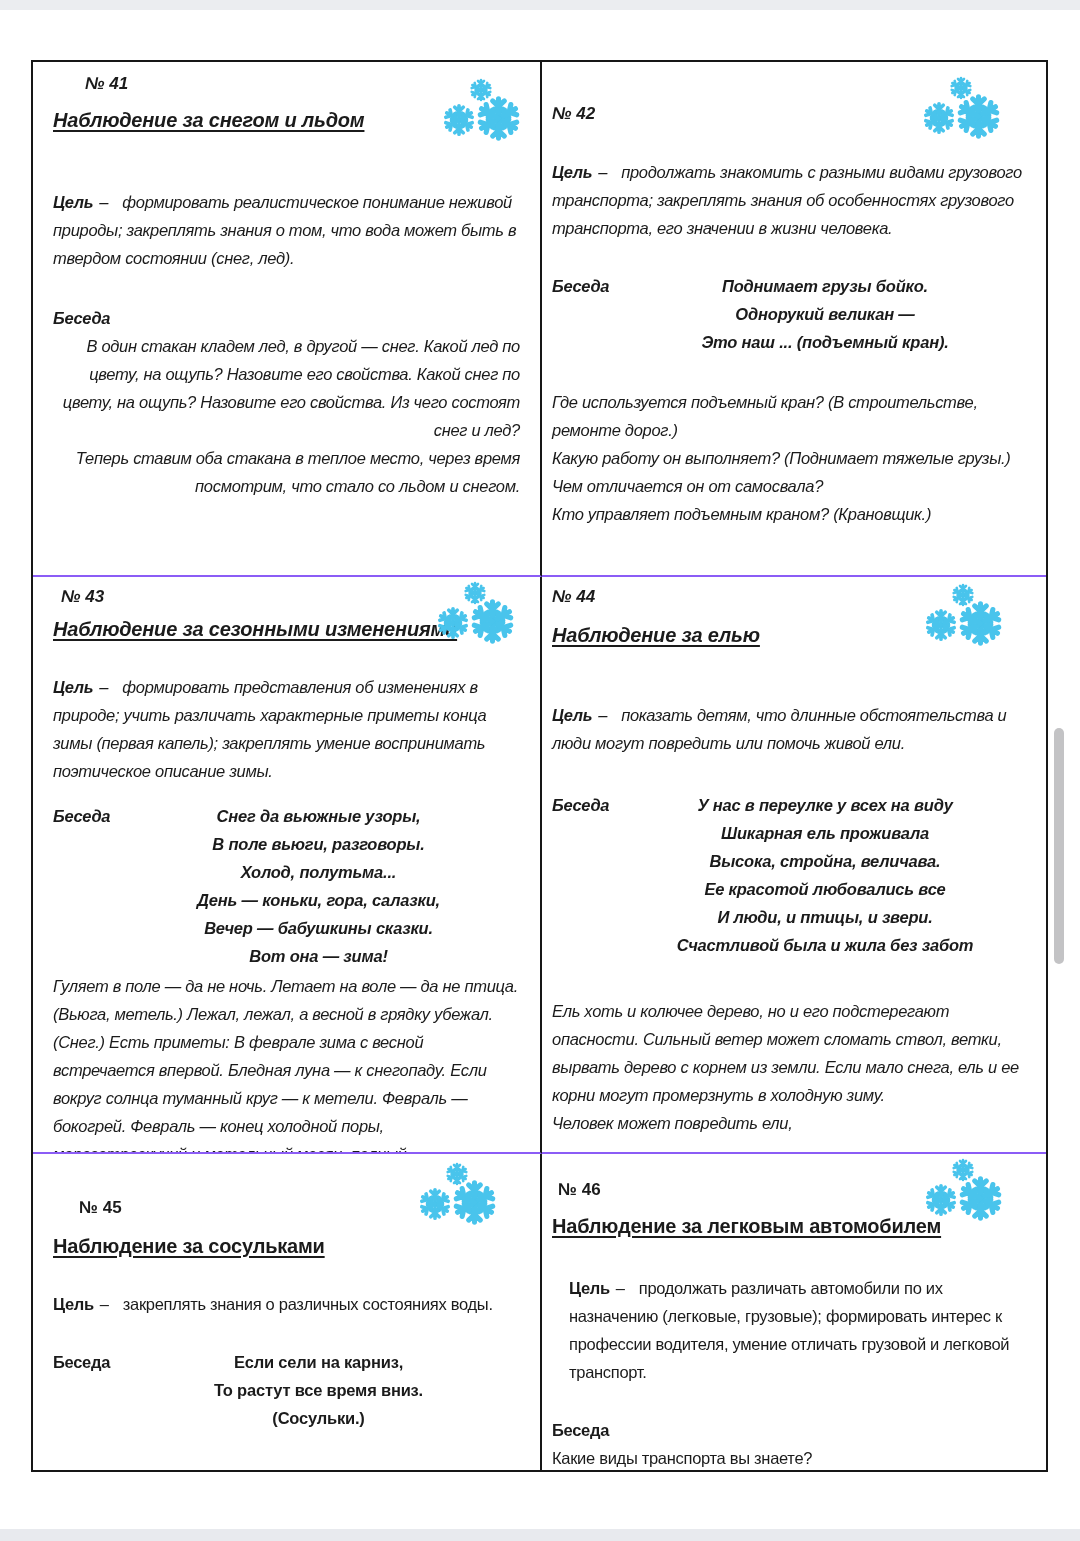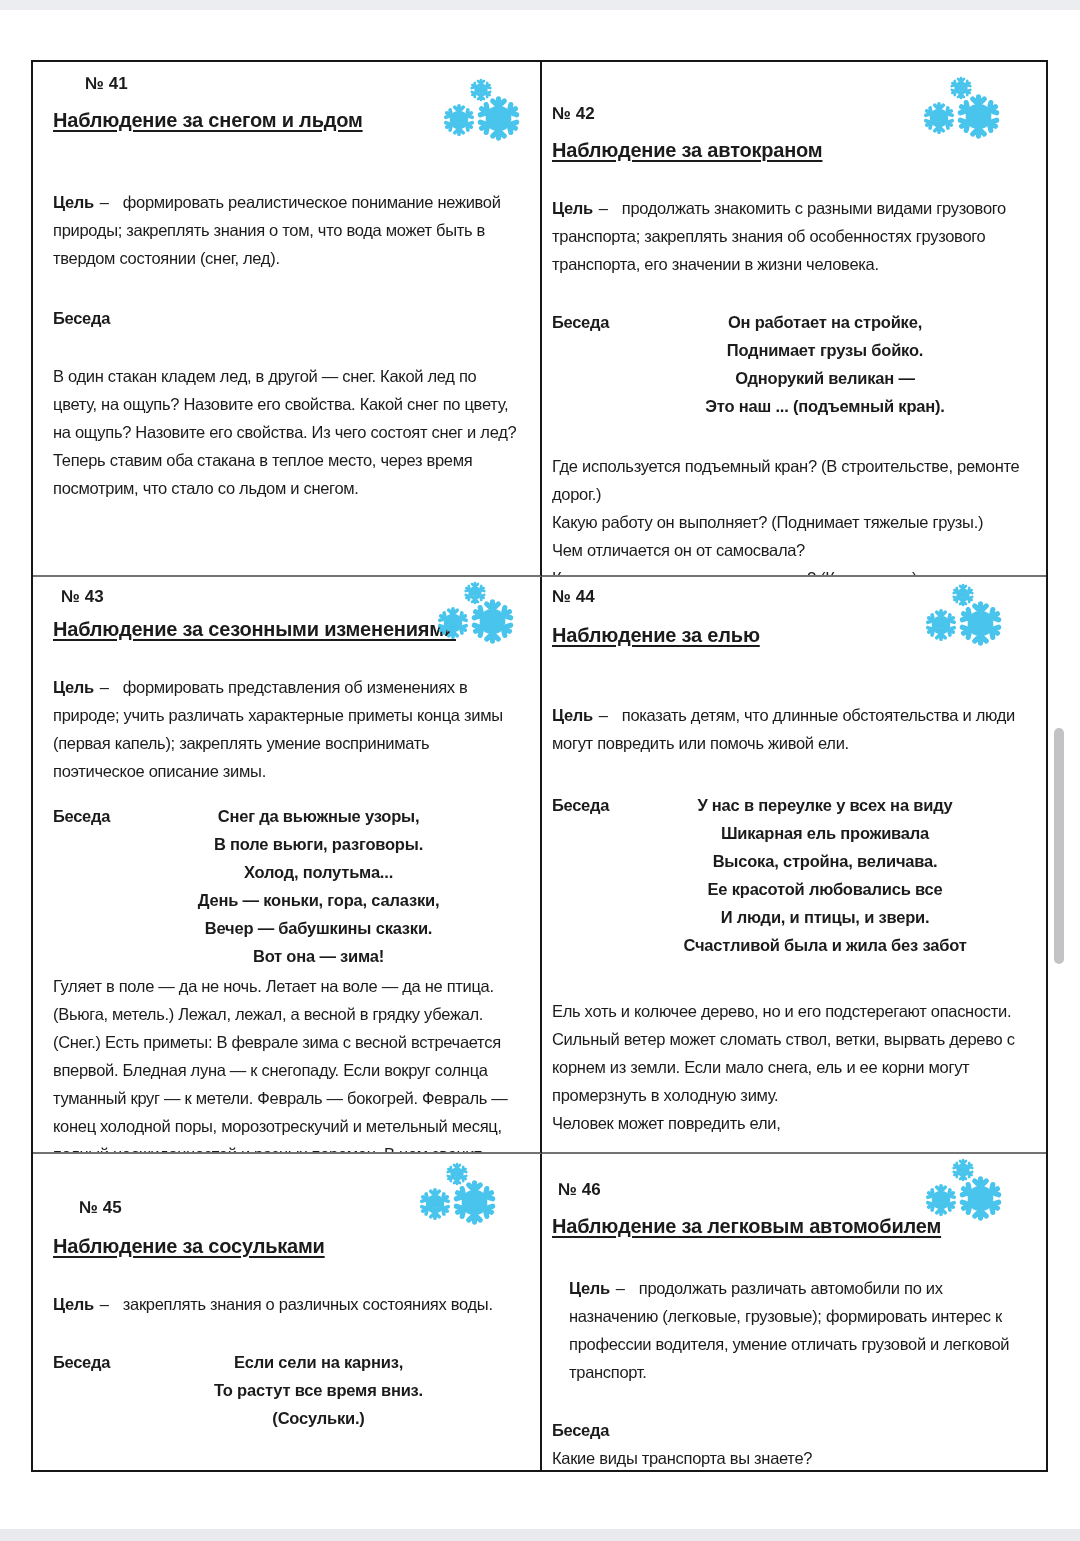--- a/index.html
+++ b/index.html
@@ -10,21 +10,21 @@
   .edge-strip{position:absolute;left:0;right:0;background:#ebedf0;}
   .edge-top{top:0;height:10px;}
   .edge-bottom{bottom:0;height:12px;background:#e8eaee;}
   .grid{
     position:absolute;left:31px;top:60px;width:1013px;height:1408px;
     border:2px solid #161616;display:grid;
     grid-template-columns:509px auto;grid-template-rows:515px 577px auto;
   }
   .cell{position:relative;overflow:hidden;font-size:16.5px;letter-spacing:-0.3px;line-height:28px;}
   .b-r{border-right:2px solid #161616;}
-  .b-b{border-bottom:2px solid #737373;}
+  .b-b{border-bottom:2px solid #8b5cf6;font-style:italic;}
   .pad-l{padding:4px 20px 4px 20px;}
   .pad-r{padding:4px 12px 0 10px;}
   .num{font-weight:bold;font-size:17px;letter-spacing:0;}
   .title{font-weight:bold;text-align:left;font-size:20px;letter-spacing:-0.2px;}
   .title span{text-decoration:underline;text-underline-offset:3px;}
   .goal .goal-label{font-weight:bold;}
   .goal .goal-dash{margin:0 14px 0 6px;}
   .beseda{display:flex;align-items:flex-start;}
   .beseda-label{font-weight:bold;flex:none;width:120px;}
   .poem{flex:1;text-align:center;font-weight:bold;margin-right:56px;letter-spacing:-0.2px;}
@@ -44,21 +44,21 @@
   
   .scroll-thumb{
     position:absolute;right:16px;top:728px;width:10px;height:236px;
     background:#c3c3c5;border-radius:6px;
   }
   
   .c41 .num{margin:4px 0 0 32px;}
   .c41 .title{margin-top:8px;}
   .c41 .goal{margin-top:54px;}
   .c41 .beseda{margin-top:32px;}
-  .c41 .bodytext{margin-top:30px;}
+  .c41 .bodytext{text-align:right;}
   .c42 .num{margin-top:34px;}
   .c42 .title{margin-top:8px;}
   .c42 .goal{margin-top:30px;}
   .c42 .beseda{margin-top:30px;}
   .c42 .bodytext{margin-top:32px;}
   .c43 .num{margin-left:8px;margin-top:2px;}
   .c43 .title{margin-top:4px;}
   .c43 .goal{margin-top:30px;}
   .c43 .beseda{margin-top:2px;}
   .c43 .bodytext{margin-top:2px;}
@@ -140,26 +140,24 @@
           <use href="#sf-sym"></use>
         </svg>
       <svg class="sf sf-m">
           <use href="#sf-sym"></use>
         </svg>
       <svg class="sf sf-l">
           <use href="#sf-sym"></use>
         </svg>
     </div>
     <div class="num">№ 42</div>
-    <div class="title"><span>Наблюдение за автокраном</span></div>
     <p class="goal"><span class="goal-label">Цель</span><span class="goal-dash">–</span><span>продолжать знакомить с разными видами грузового транспорта; закреплять знания об особенностях грузового транспорта, его значении в жизни человека.</span></p>
     <div class="beseda">
       <div class="beseda-label">Беседа</div>
       <div class="poem">
-        <div>Он работает на стройке,</div>
         <div>Поднимает грузы бойко.</div>
         <div>Однорукий великан —</div>
         <div>Это наш ... (подъемный кран).</div>
       </div>
     </div>
     <div class="bodytext">
       <p>Где используется подъемный кран? (В строительстве, ремонте дорог.)</p>
       <p>Какую работу он выполняет? (Поднимает тяжелые грузы.)</p>
       <p>Чем отличается он от самосвала?</p>
       <p>Кто управляет подъемным краном? (Крановщик.)</p>

